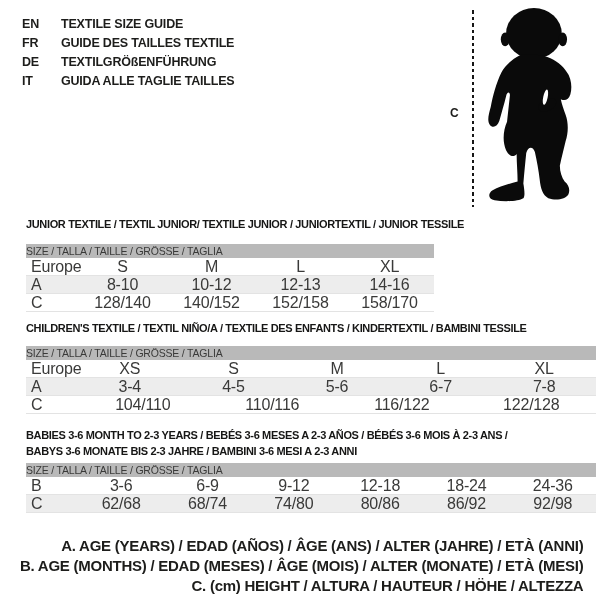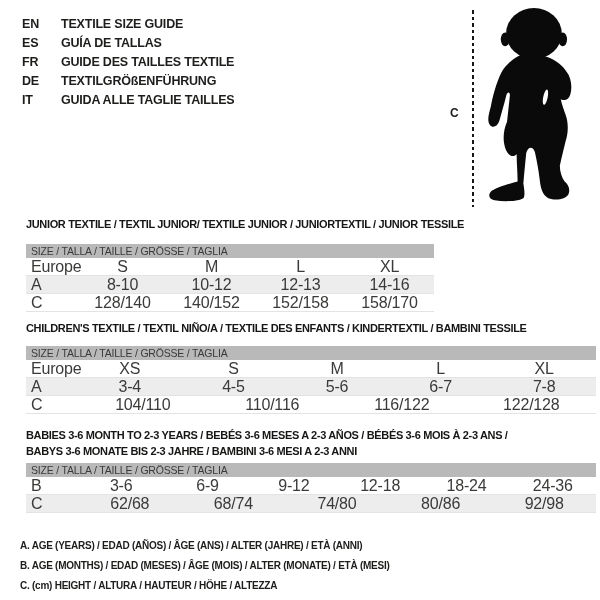--- a/index.html
+++ b/index.html
@@ -22,43 +22,39 @@
 
   
   .section { left:26px; }
   .sec-title { font-size:11px; font-weight:bold; letter-spacing:-0.35px;
                line-height:16px; white-space:nowrap; color:#161615; }
   .table { position:absolute; left:0; }
   .t-junior   { width:408px; }
   .t-children { width:570px; }
   .t-babies   { width:570px; }
   .thead { height:14px; line-height:14px; background:#b9b9b9; color:#3a3a39;
-           font-size:10.5px; padding-left:5px; letter-spacing:-0.2px; }
+           font-size:10.5px; letter-spacing:-0.2px; }
   .trow { display:flex; height:18px; line-height:17px; font-size:16px;
           color:#3a3a39; border-bottom:1px solid #e3e3e3; letter-spacing:-0.2px; }
   .trow.alt { background:#ededed; }
   .cell { flex:1; text-align:center; }
   .c0 { flex:none; width:52px; text-align:left; padding-left:5px; }
 
   
   .legend { left:20px; top:536px; }
-  .legend-line { height:20px; line-height:20px; font-size:10px;
-                 font-weight:bold; letter-spacing:-0.25px; white-space:nowrap; }
+  .legend-line { height:20px; line-height:20px; font-size:15px;
+                 font-weight:bold; letter-spacing:-0.25px; white-space:nowrap;text-align:right; }
 </style>
 </head>
 <body>
 
 <div class="abs lang-list">
   <div class="lang-row">
     <span class="lang-code">EN</span>
     <span>TEXTILE SIZE GUIDE</span>
-  </div>
-  <div class="lang-row">
-    <span class="lang-code">ES</span>
-    <span>GUÍA DE TALLAS</span>
   </div>
   <div class="lang-row">
     <span class="lang-code">FR</span>
     <span>GUIDE DES TAILLES TEXTILE</span>
   </div>
   <div class="lang-row">
     <span class="lang-code">DE</span>
     <span>TEXTILGRÖßENFÜHRUNG</span>
   </div>
   <div class="lang-row">
@@ -181,20 +177,21 @@
       <span class="cell">12-18</span>
       <span class="cell">18-24</span>
       <span class="cell">24-36</span>
     </div>
     <div class="trow alt">
       <span class="cell c0">C</span>
       <span class="cell">62/68</span>
       <span class="cell">68/74</span>
       <span class="cell">74/80</span>
       <span class="cell">80/86</span>
+      <span class="cell">86/92</span>
       <span class="cell">92/98</span>
     </div>
   </div>
 </div>
 
 <div class="abs legend">
   <div class="legend-line">A. AGE (YEARS) / EDAD (AÑOS) / ÂGE (ANS) / ALTER (JAHRE) / ETÀ (ANNI)</div>
   <div class="legend-line">B. AGE (MONTHS) / EDAD (MESES) / ÂGE (MOIS) / ALTER (MONATE) / ETÀ (MESI)</div>
   <div class="legend-line">C. (cm) HEIGHT / ALTURA / HAUTEUR / HÖHE / ALTEZZA</div>
 </div>

